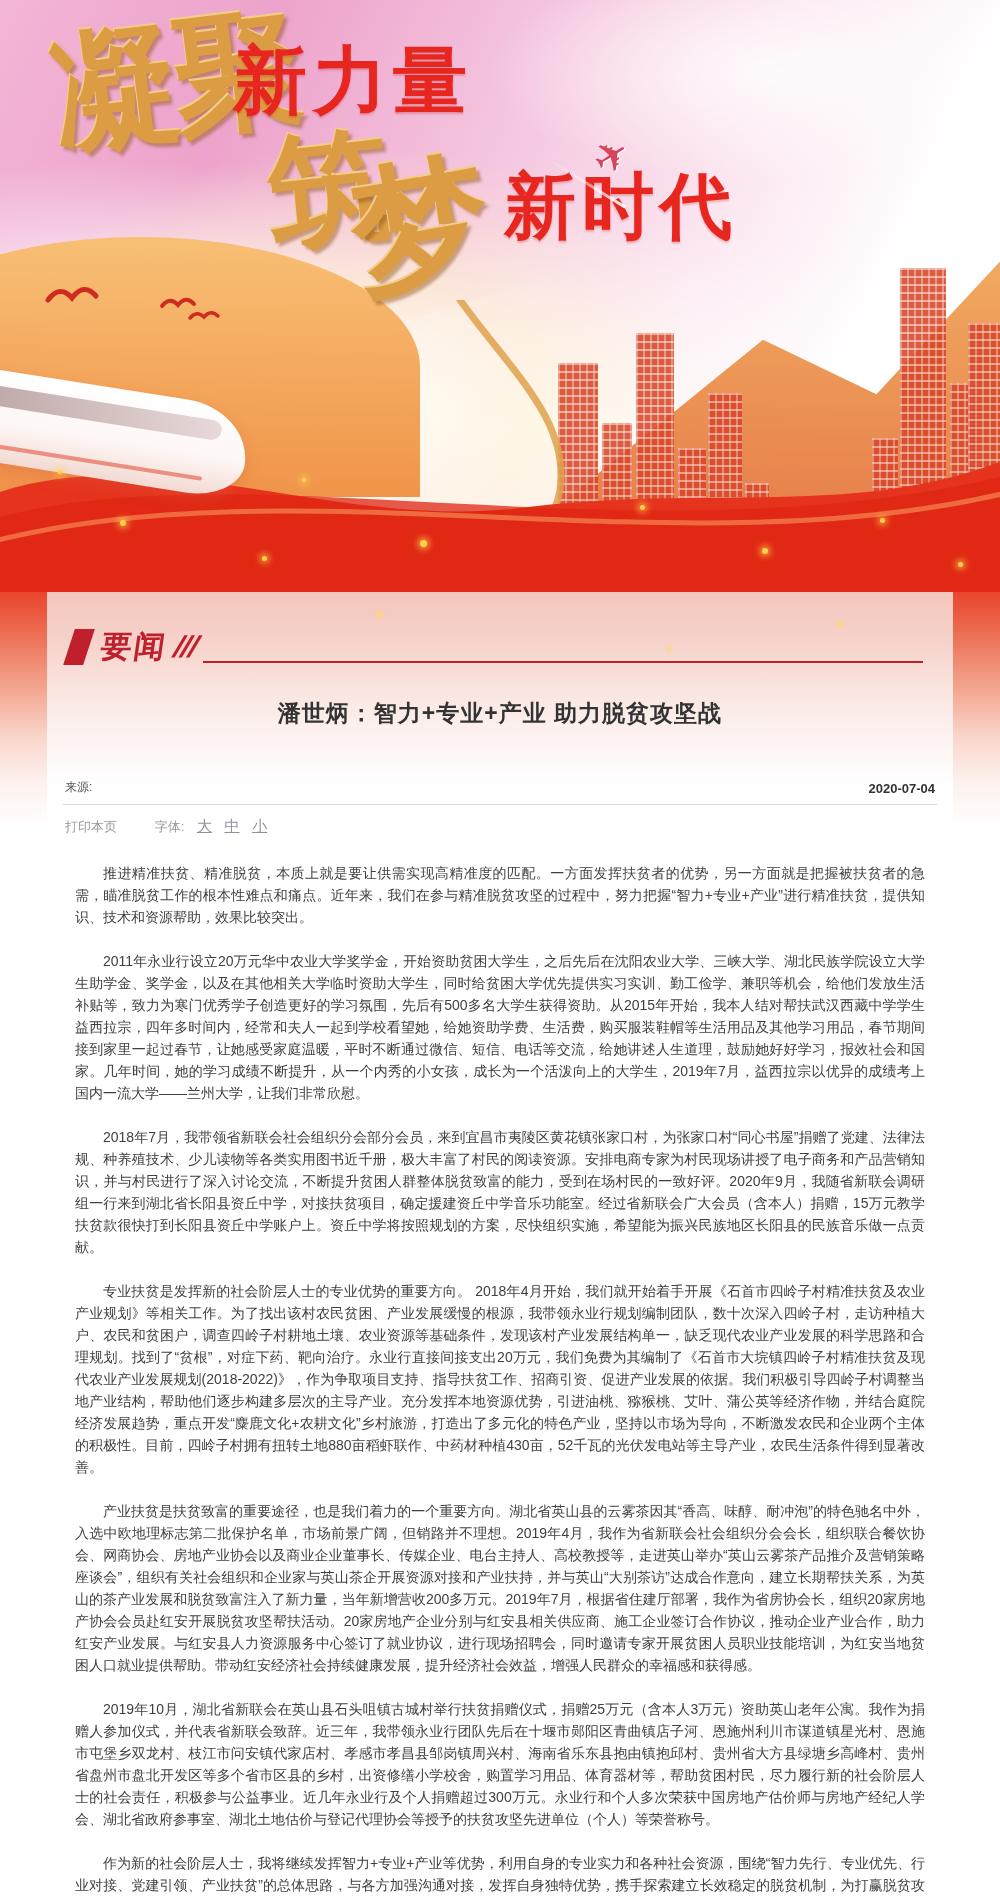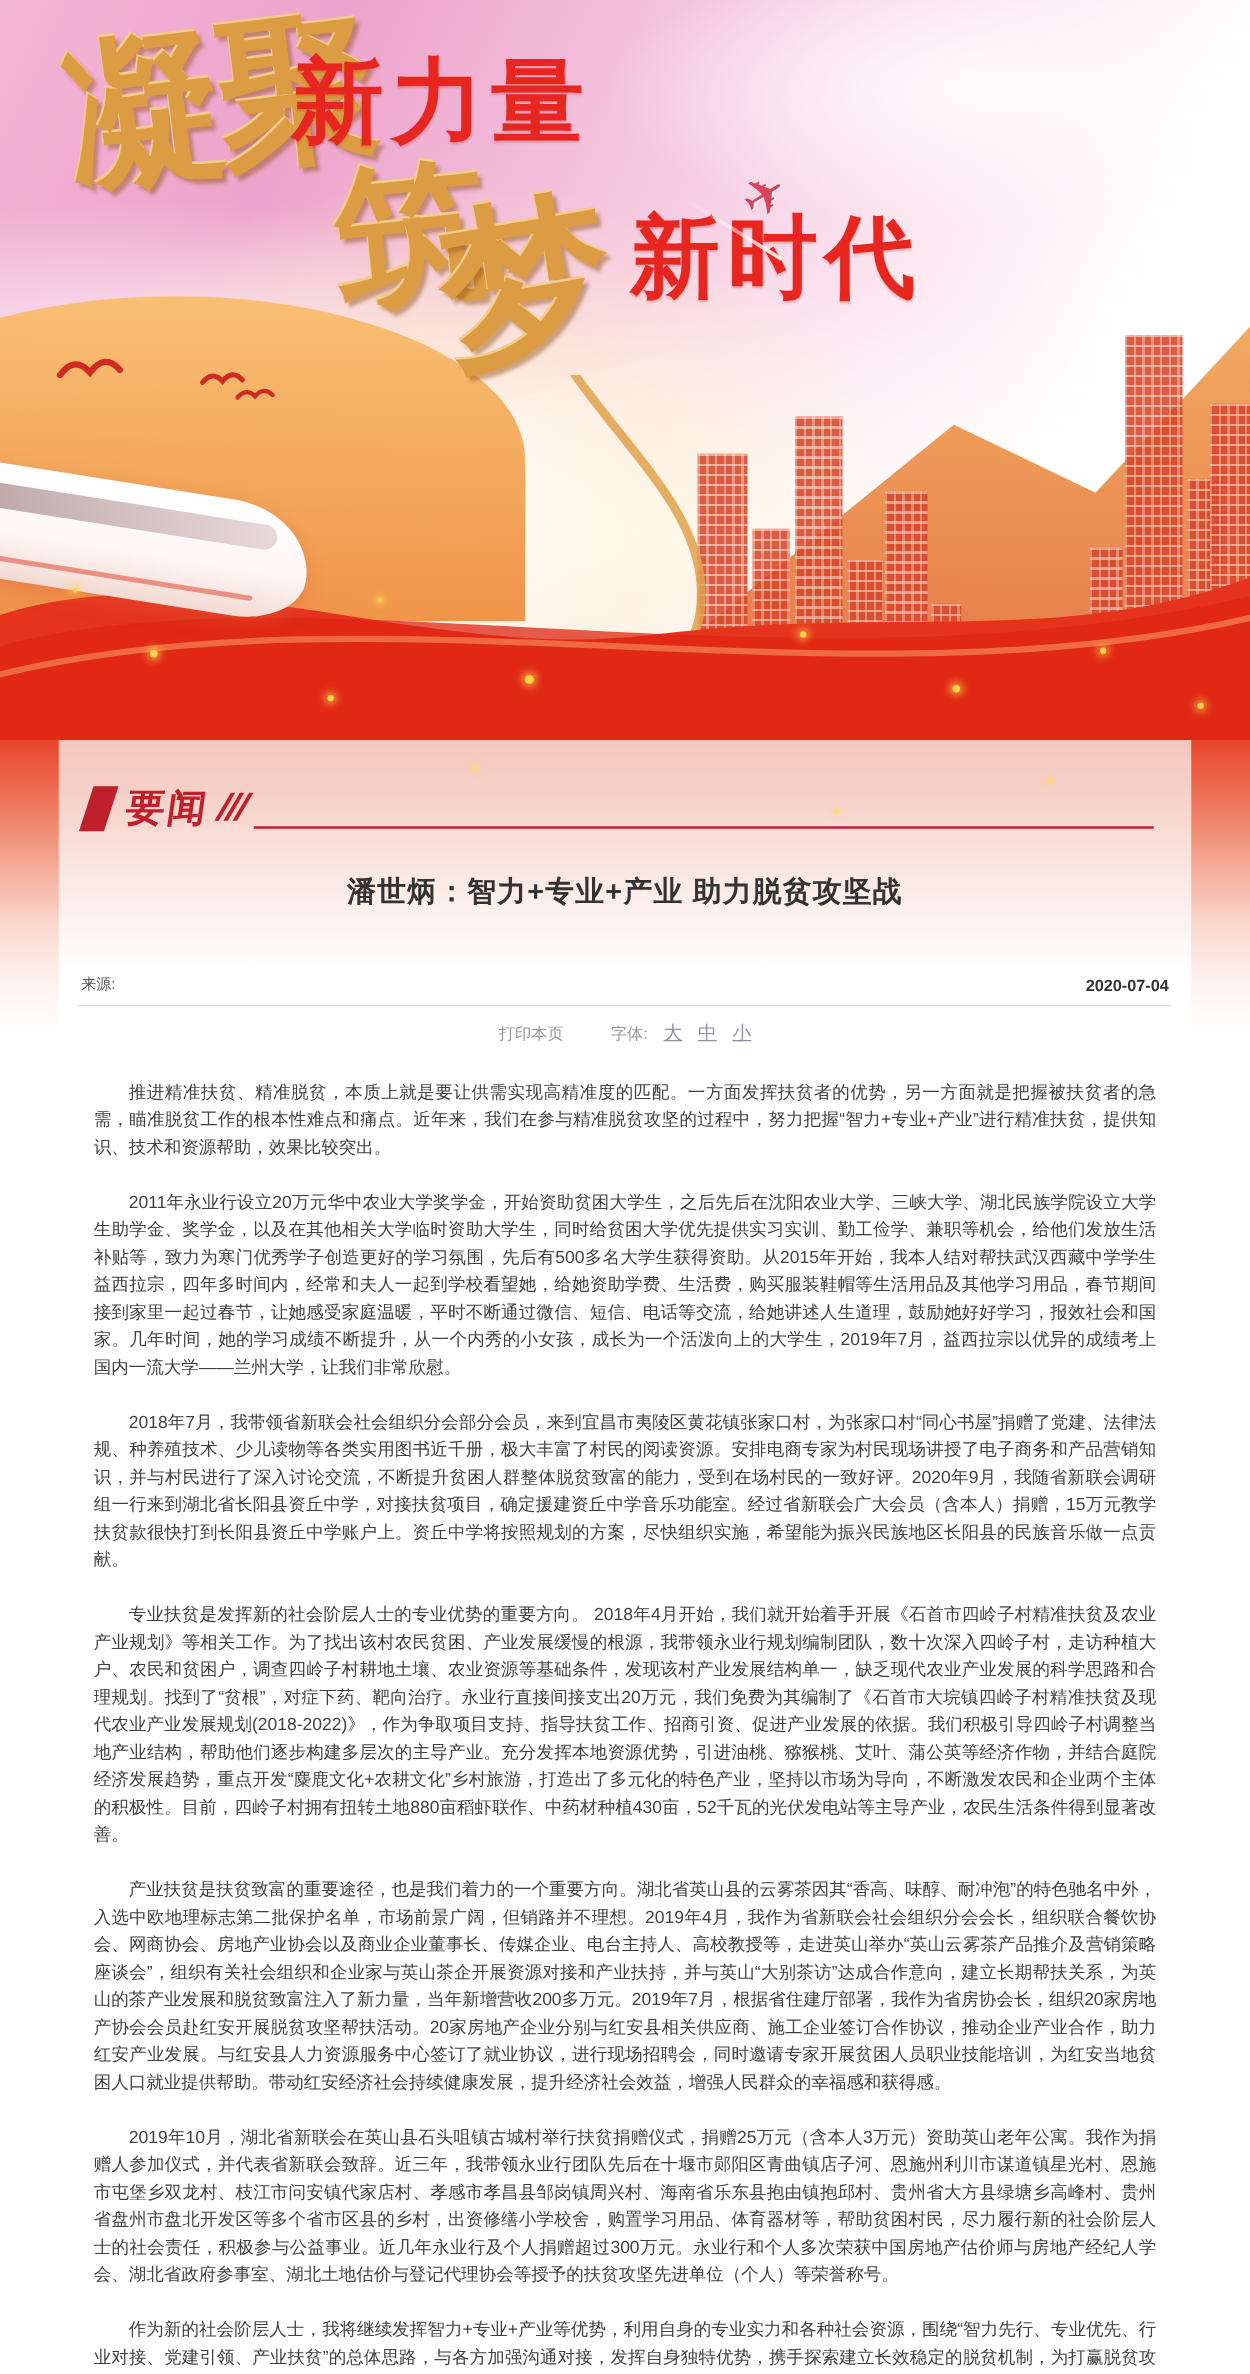--- a/index.html
+++ b/index.html
@@ -69,21 +69,21 @@
   .section-label{font-size:31px;font-weight:900;color:#c0202c;transform:skewX(-8deg);
     letter-spacing:2px;flex:none;}
   .slashes{font-size:30px;font-weight:700;color:#c0202c;transform:skewX(-22deg);
     letter-spacing:-1px;margin:0 6px 0 8px;flex:none;}
   .head-line{flex:1;border-bottom:2px solid #c0202c;align-self:flex-end;margin-bottom:5px;}
   .art-title{margin-top:30px;text-align:center;font-size:23px;font-weight:bold;color:#333;letter-spacing:1px;}
   .meta-row{display:flex;justify-content:space-between;align-items:flex-end;margin:50px 18px 0;}
   .source{font-size:12px;color:#555;}
   .pub-date{font-size:13px;color:#333;font-weight:bold;}
   .divider{border-top:1px solid #d9d9d9;margin:8px 16px 0;}
-  .controls{text-align:center;margin:12px 4px 0;font-size:13px;color:#999;}
+  .controls{text-align:left;margin:12px 18px 0;font-size:13px;color:#999;}
   .controls .print{cursor:pointer;margin-right:34px;}
   .controls .fsize{cursor:pointer;font-size:15px;text-decoration:underline;margin-left:9px;color:#8f8f9f;}
   .body-text{margin:26px 28px 0;font-size:14px;line-height:22px;color:#404040;text-align:justify;}
   .body-text p{margin:11px 0 22px;text-indent:2em;}
 </style>
 </head>
 <body>
 
 <div class="hero">
   <div class="glow"></div>

